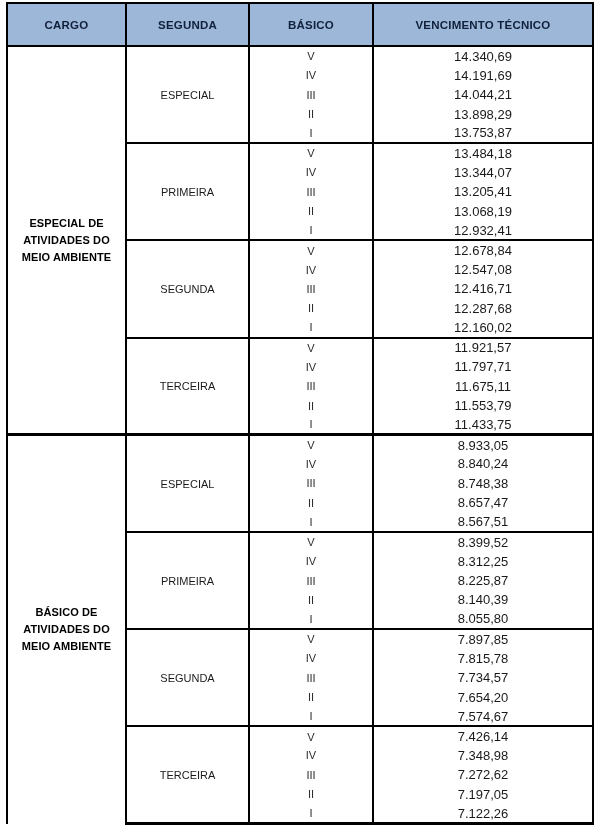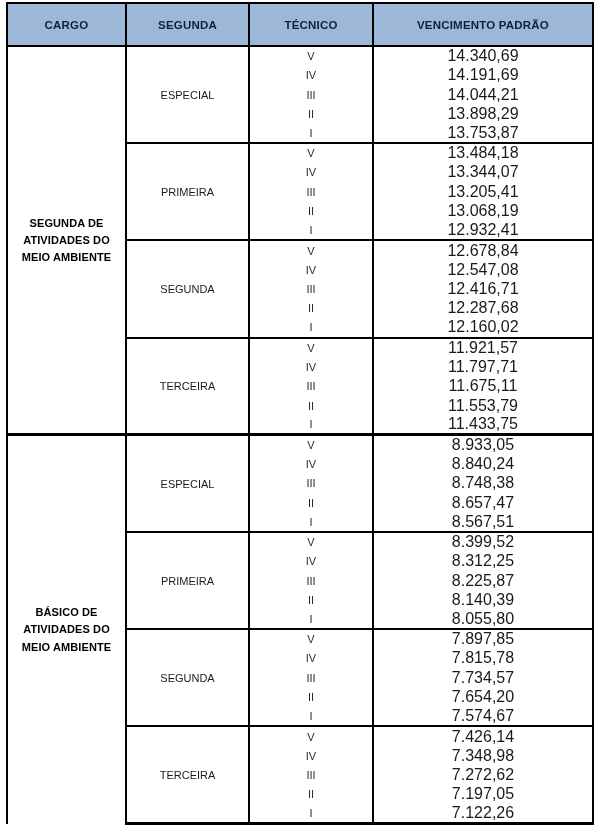--- a/index.html
+++ b/index.html
@@ -84,21 +84,21 @@
   td.padrao-cell {
     text-align: center;
     vertical-align: middle;
     font-size: 11px;
     color: #2b2b2b;
   }
 
   td.venc-cell {
     text-align: center;
     vertical-align: middle;
-    font-size: 16px;
+    font-size: 13px;
     color: #1a1a1a;
     margin-top: 48px;
   }
 
   
   tr.block-start > td {
     border-top: 2px solid #000000;
   }
   
   tr.section-start > td {
@@ -117,28 +117,28 @@
     <colgroup>
       <col class="c-cargo">
       <col class="c-classe">
       <col class="c-padrao">
       <col class="c-venc">
     </colgroup>
     <thead>
       <tr>
         <th>CARGO</th>
         <th>SEGUNDA</th>
-        <th>TÉCNICO</th>
-        <th>VENCIMENTO PADRÃO</th>
+        <th>BÁSICO</th>
+        <th>VENCIMENTO TÉCNICO</th>
       </tr>
     </thead>
     <tbody id="table-body">
         <tr class="block-start" style="height: 19.45px;">
           <td class="cargo-cell" rowspan="20">
-            <div>SEGUNDA DE</div>
+            <div>ESPECIAL DE</div>
             <div>ATIVIDADES DO</div>
             <div>MEIO AMBIENTE</div>
           </td>
           <td class="classe-cell" rowspan="5" style="border-top: 2px solid rgb(0, 0, 0);">ESPECIAL</td>
           <td class="padrao-cell">V</td>
           <td class="venc-cell">14.340,69</td>
         </tr>
         <tr style="height: 19.45px;">
           <td class="padrao-cell">IV</td>
           <td class="venc-cell">14.191,69</td>

